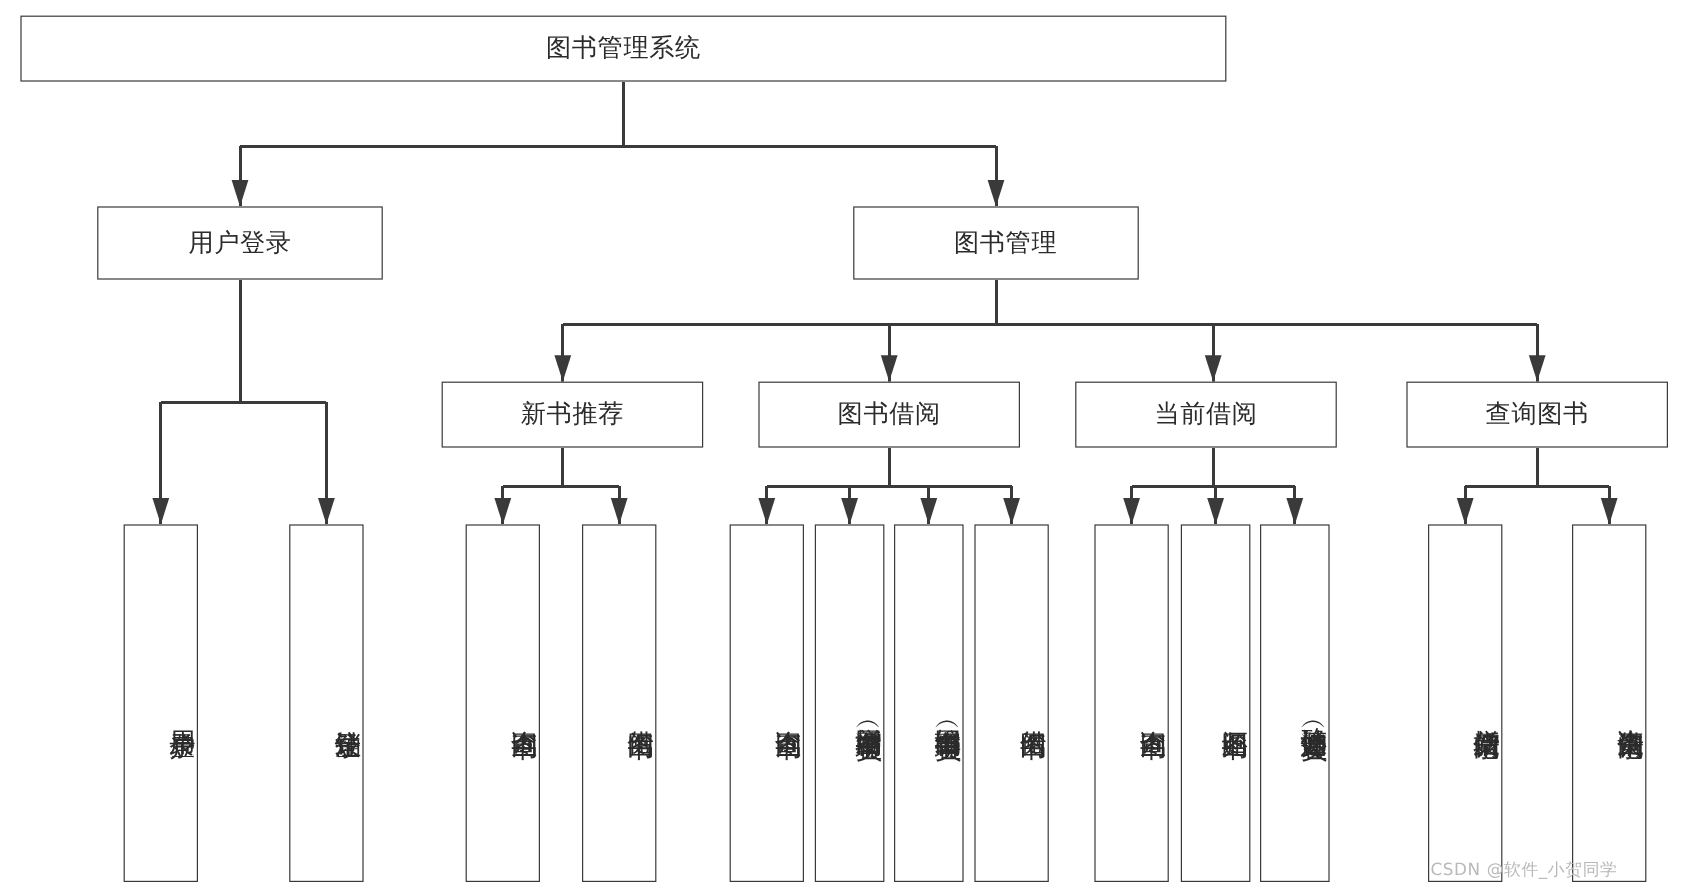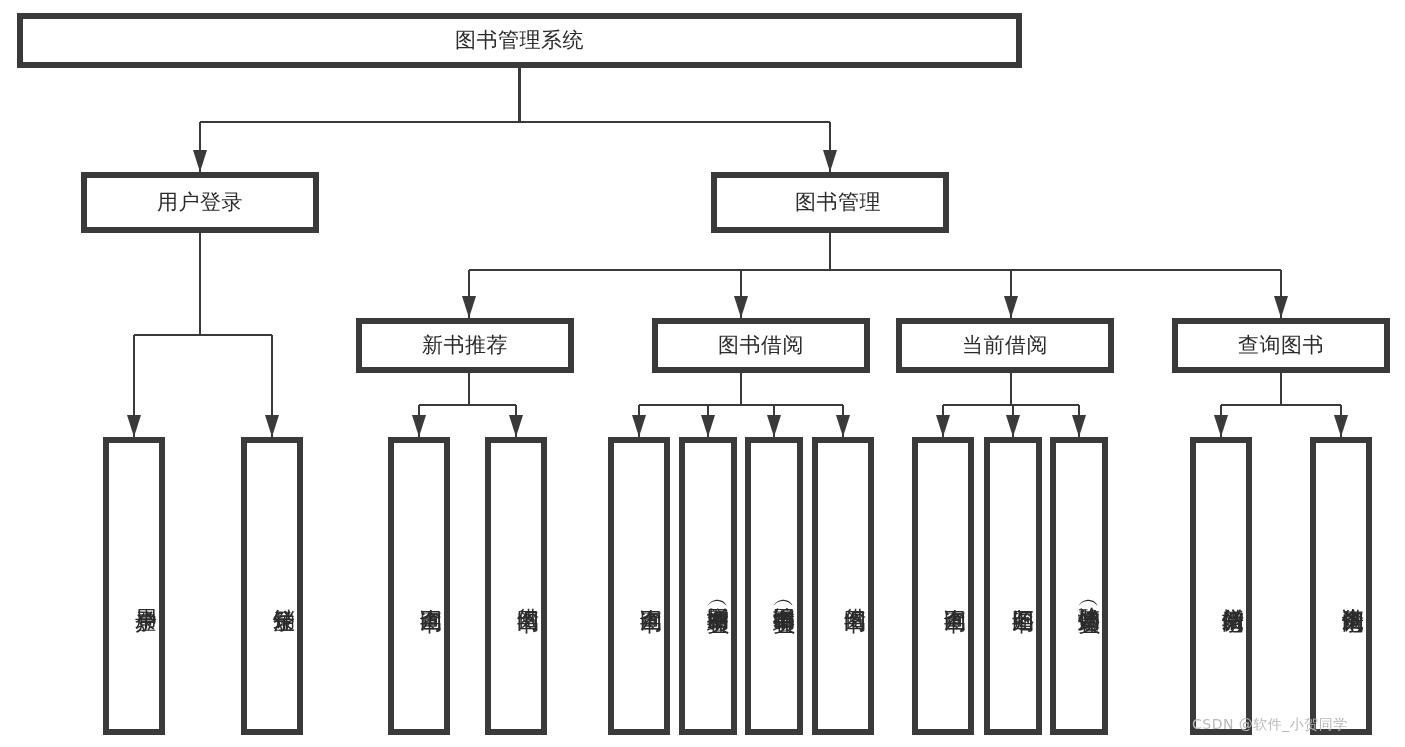--- a/index.html
+++ b/index.html
@@ -20,21 +20,21 @@
     position: absolute;
     left: 0;
     top: 0;
     width: 1405px;
     height: 747px;
     pointer-events: none;
   }
   .node {
     position: absolute;
     box-sizing: border-box;
-    border: 6px solid #a21caf;
+    border: 1px solid #a21caf;
     background: #ffffff;
     display: flex;
     align-items: center;
     justify-content: center;
     color: #2b2b2b;
     text-align: center;
   }
   .node.horiz {
     font-size: 21px;
     letter-spacing: 0.5px;
@@ -123,24 +123,24 @@
   <div id="nodes-layer">
       <div class="node horiz" style="left: 17px; top: 13px; width: 1005px; height: 55px; border-color: rgb(58, 58, 58); color: rgb(43, 43, 43);">
         <span class="node-label">图书管理系统</span>
       </div>
       <div class="node horiz" style="left: 81px; top: 172px; width: 238px; height: 61px; border-color: rgb(58, 58, 58); color: rgb(43, 43, 43);">
         <span class="node-label">用户登录</span>
       </div>
       <div class="node horiz" style="left: 711px; top: 172px; width: 238px; height: 61px; border-color: rgb(58, 58, 58); color: rgb(43, 43, 43); padding-left: 16px;">
         <span class="node-label">图书管理</span>
       </div>
-      <div class="node horiz" style="left: 356px; top: 318px; width: 218px; height: 55px; border-color: rgb(58, 58, 58); color: rgb(43, 43, 43);">
+      <div class="node horiz" style="left: 368px; top: 318px; width: 218px; height: 55px; border-color: rgb(58, 58, 58); color: rgb(43, 43, 43);">
         <span class="node-label">新书推荐</span>
       </div>
-      <div class="node horiz" style="left: 632px; top: 318px; width: 218px; height: 55px; border-color: rgb(58, 58, 58); color: rgb(43, 43, 43); margin-left: 20px;">
+      <div class="node horiz" style="left: 632px; top: 318px; width: 218px; height: 55px; border-color: rgb(58, 58, 58); color: rgb(43, 43, 43);">
         <span class="node-label">图书借阅</span>
       </div>
       <div class="node horiz" style="left: 896px; top: 318px; width: 218px; height: 55px; border-color: rgb(58, 58, 58); color: rgb(43, 43, 43);">
         <span class="node-label">当前借阅</span>
       </div>
       <div class="node horiz" style="left: 1172px; top: 318px; width: 218px; height: 55px; border-color: rgb(58, 58, 58); color: rgb(43, 43, 43);">
         <span class="node-label">查询图书</span>
       </div>
       <div class="node vert" style="left: 103px; top: 437px; width: 62px; height: 298px; border-color: rgb(58, 58, 58); color: rgb(43, 43, 43);">
         <span class="node-label">用户登录</span>

